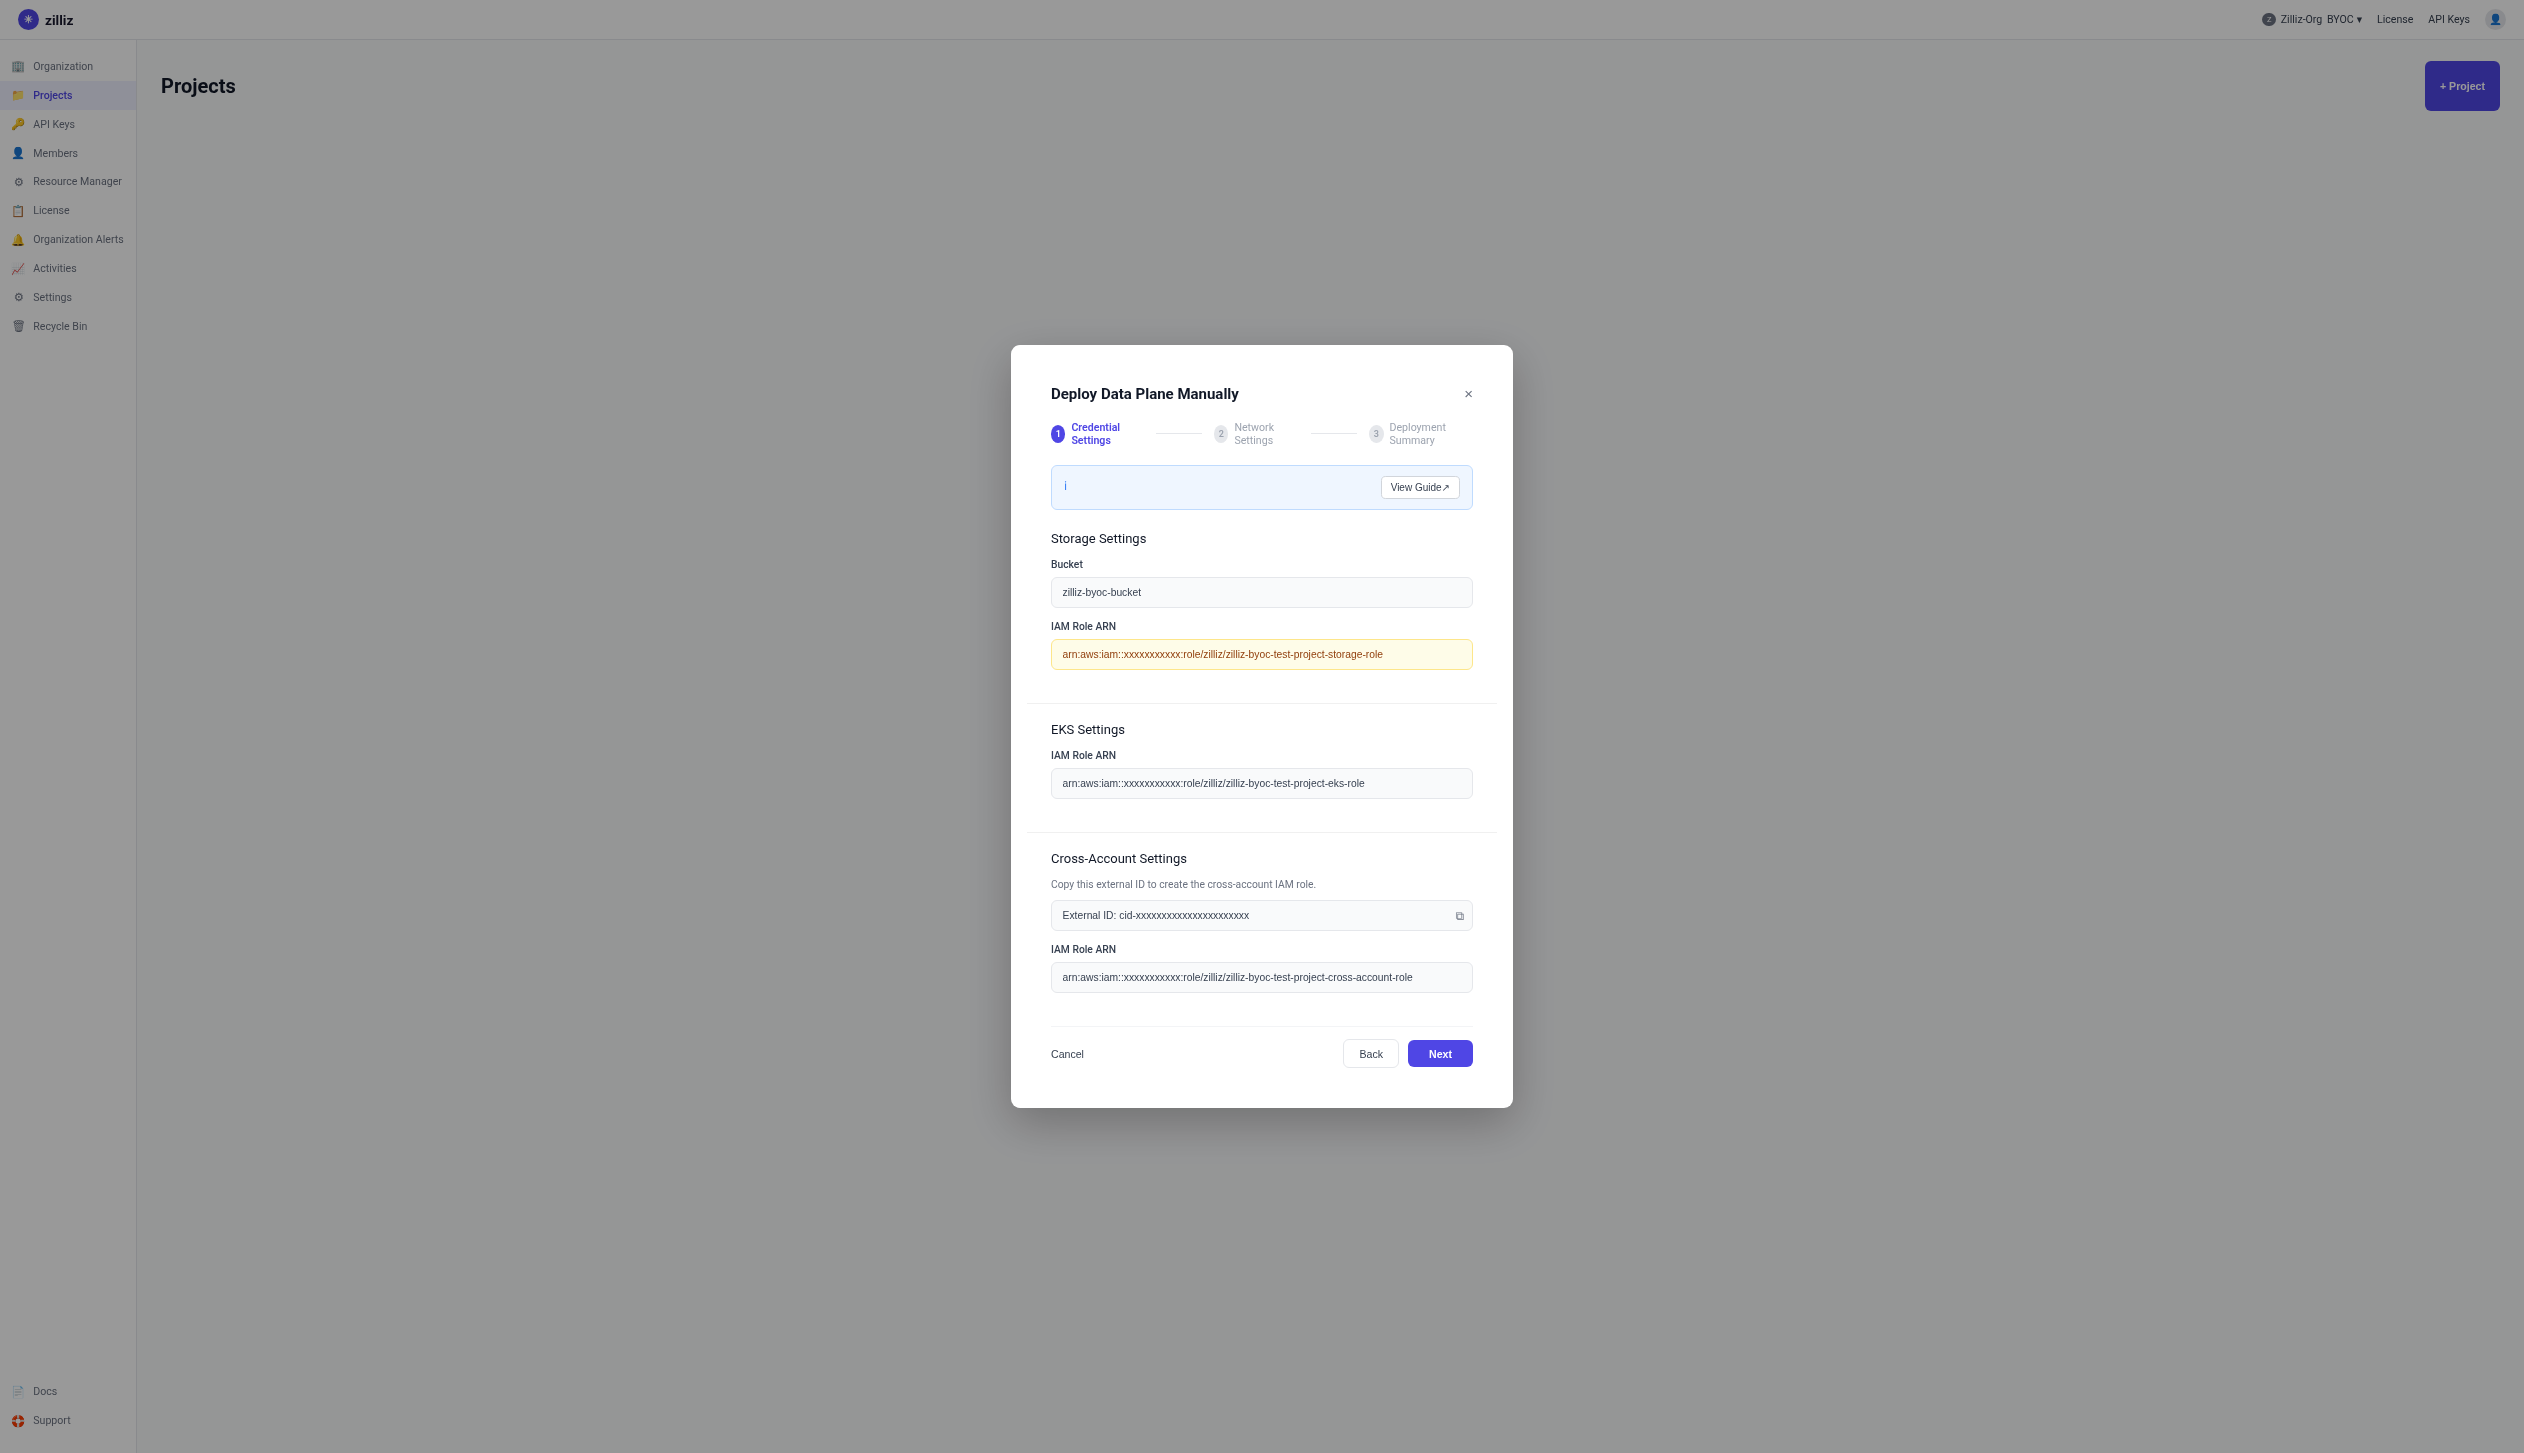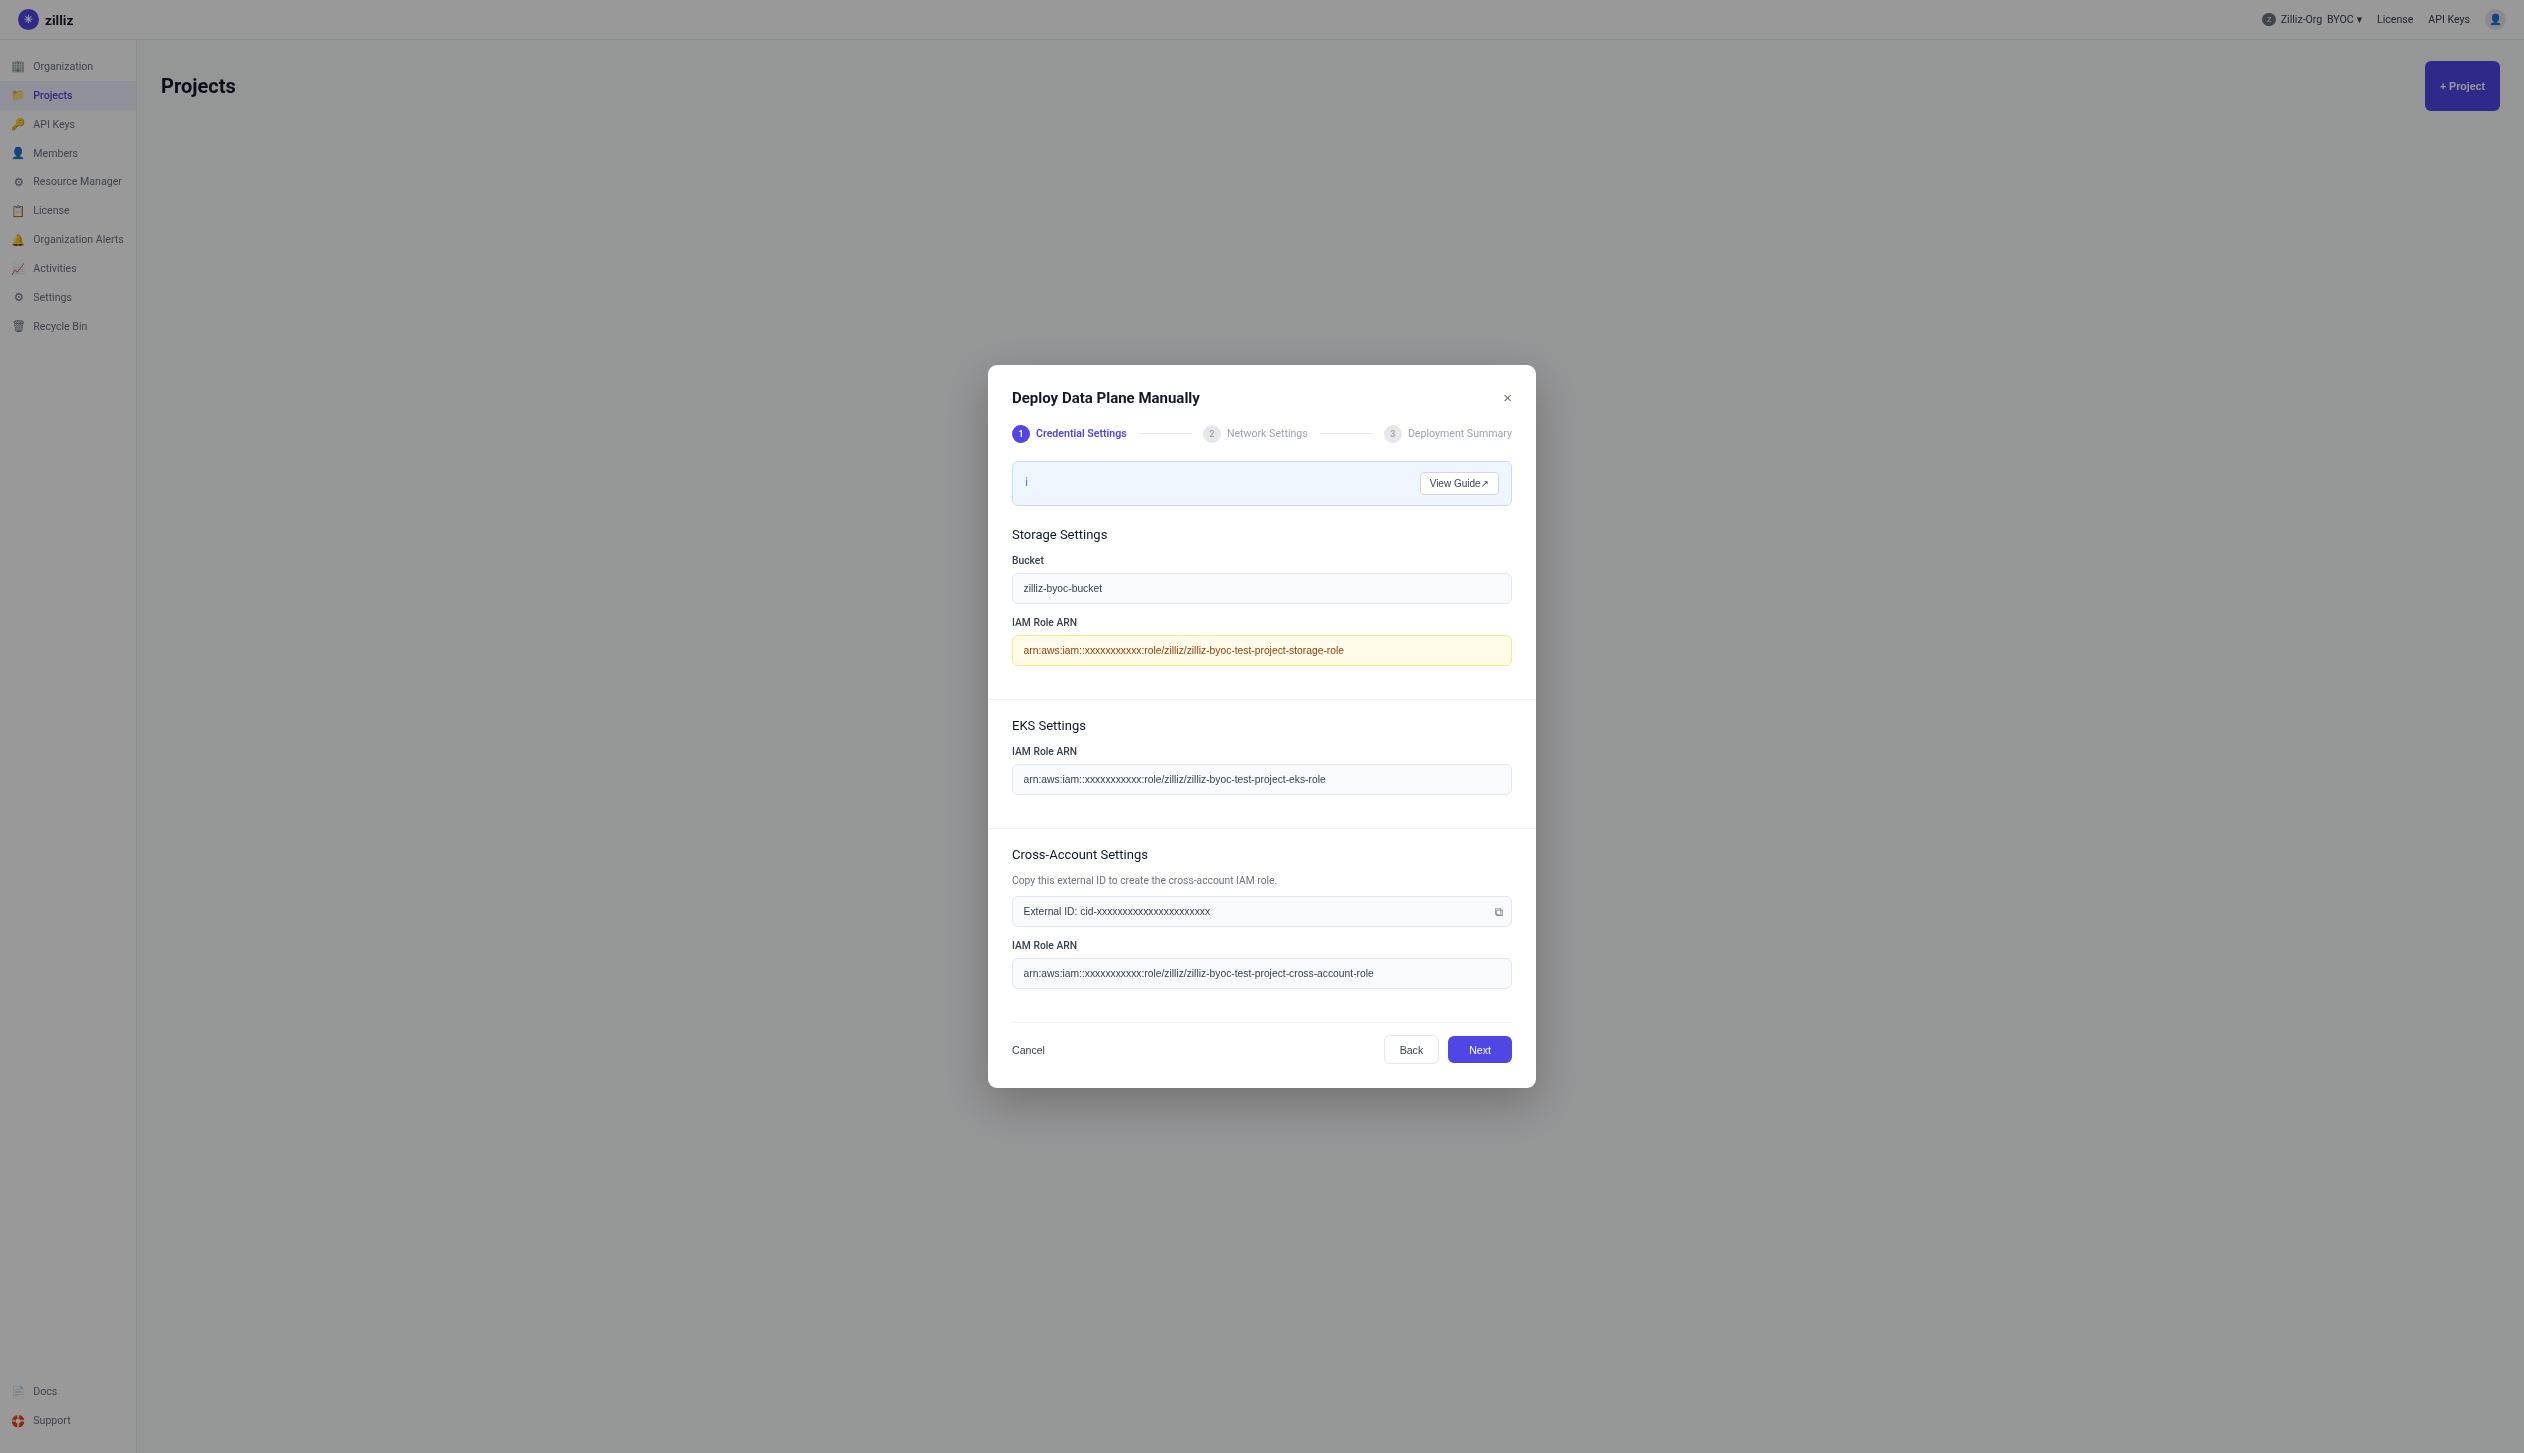--- a/index.html
+++ b/index.html
@@ -162,25 +162,25 @@
       z-index: 200;
       display: flex;
       align-items: center;
       justify-content: center;
     }
 
     
     .modal {
       background: #fff;
       border-radius: 9px;
-      width: 548px;
+      width: 502px;
       max-height: 88vh;
       overflow-y: auto;
       box-shadow: 0 15px 46px rgba(0,0,0,0.25);
-      padding: 24px;
+      padding: 40px;
       position: relative;
     }
     .modal-header {
       display: flex;
       justify-content: space-between;
       align-items: center;
       margin-bottom: 18px;
     }
     .modal-title {
       font-size: 15px;
@@ -359,21 +359,21 @@
       cursor: pointer;
       font-weight: 500;
     }
     .btn-next {
       background: #4f46e5;
       color: white;
       border: none;
       border-radius: 6px;
       padding: 7.6px 21px;
       font-size: 10.6px;
-      font-weight: 400;
+      font-weight: 700;
       cursor: pointer;
     }
     .section-divider {
       border: none;
       border-top: 0.8px solid #f0f0f0;
       margin: 0 -24px 18px;
     }
   </style>
 </head>
 <body>

